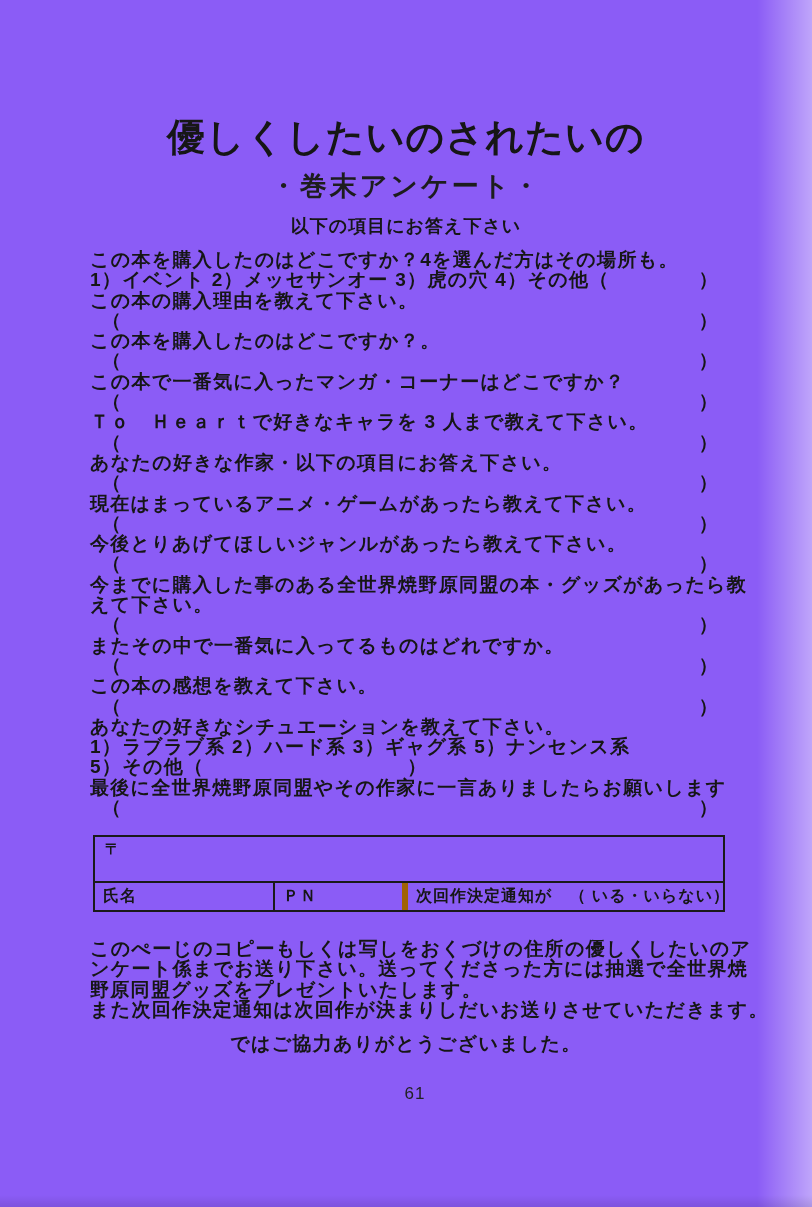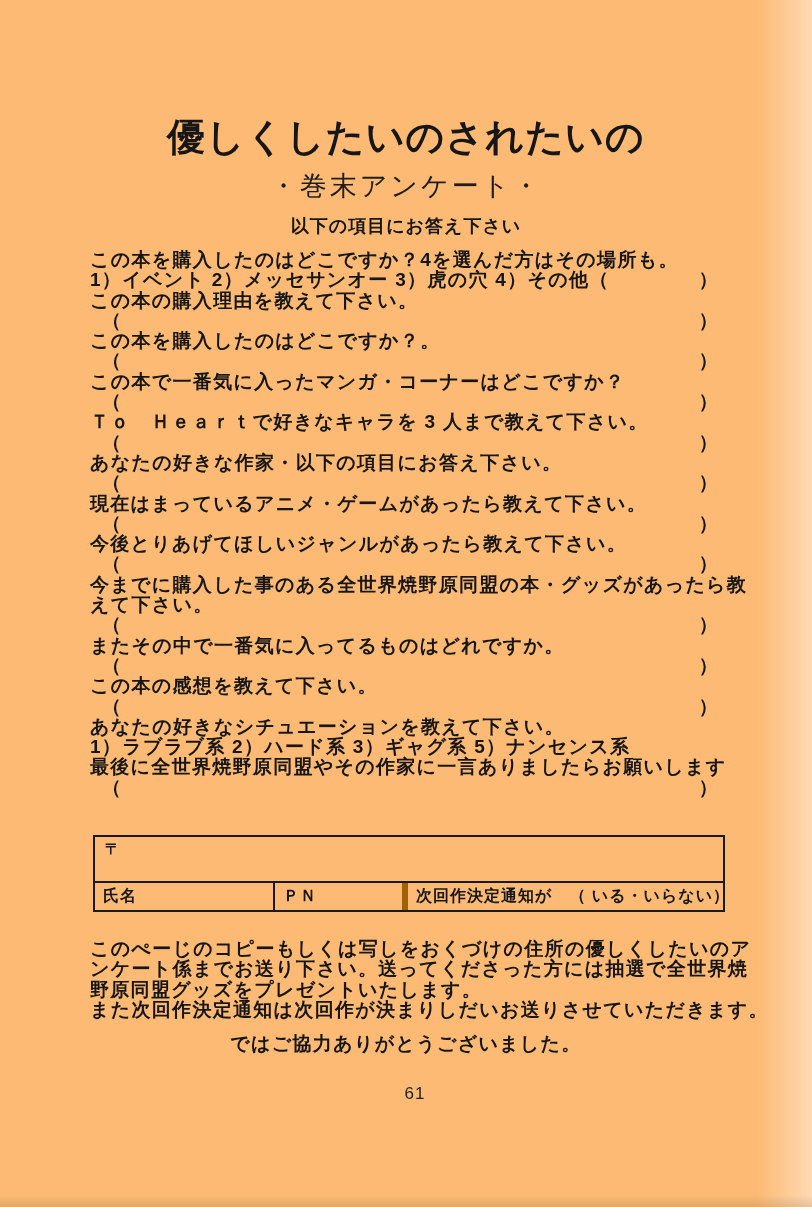--- a/index.html
+++ b/index.html
@@ -3,21 +3,21 @@
 <meta charset="utf-8">
 <style>
   html, body { margin: 0; padding: 0; }
   body { background: #c9c6c0; }
 
   .page {
     position: relative;
     width: 812px;
     height: 1207px;
     margin: 0 auto;
-    background: #fdba74;
+    background: #8b5cf6;
     color: #161616;
     font-family: "Liberation Sans", "DejaVu Sans", sans-serif;
     overflow: hidden;
   }
   
   .page::after {
     content: "";
     position: absolute;
     left: 0; right: 0; bottom: 0;
     height: 12px;
@@ -41,21 +41,21 @@
     font-weight: 700;
     letter-spacing: 1px;
     white-space: nowrap;
   }
   .subtitle {
     position: absolute;
     top: 168px; left: 0; right: 0;
     text-align: center;
     font-family: "Liberation Serif", "DejaVu Serif", serif;
     font-size: 27px;
-    font-weight: 400;
+    font-weight: 700;
     letter-spacing: 3px;
     color: #1d1d1d;
     white-space: nowrap;
   }
   .instruction {
     position: absolute;
     top: 214px; left: 0; right: 0;
     text-align: center;
     font-size: 18px;
     font-weight: 700;
@@ -173,20 +173,21 @@
       <div class="line answer"><span class="popen">（</span><span class="pclose">）</span></div>
       <div class="line">今までに購入した事のある全世界焼野原同盟の本・グッズがあったら教</div>
       <div class="line">えて下さい。</div>
       <div class="line answer"><span class="popen">（</span><span class="pclose">）</span></div>
       <div class="line">またその中で一番気に入ってるものはどれですか。</div>
       <div class="line answer"><span class="popen">（</span><span class="pclose">）</span></div>
       <div class="line">この本の感想を教えて下さい。</div>
       <div class="line answer"><span class="popen">（</span><span class="pclose">）</span></div>
       <div class="line">あなたの好きなシチュエーションを教えて下さい。</div>
       <div class="line">1）ラブラブ系 2）ハード系 3）ギャグ系 5）ナンセンス系</div>
+      <div class="line">5）その他（　　　　　　　　　　）</div>
       <div class="line">最後に全世界焼野原同盟やその作家に一言ありましたらお願いします</div>
       <div class="line answer"><span class="popen">（</span><span class="pclose">）</span></div>
     </div>
 
   <div class="form-table">
     <div class="row-postal">
       <span>〒</span>
     </div>
     <div class="row-fields">
       <div class="cell cell-name">氏名</div>

